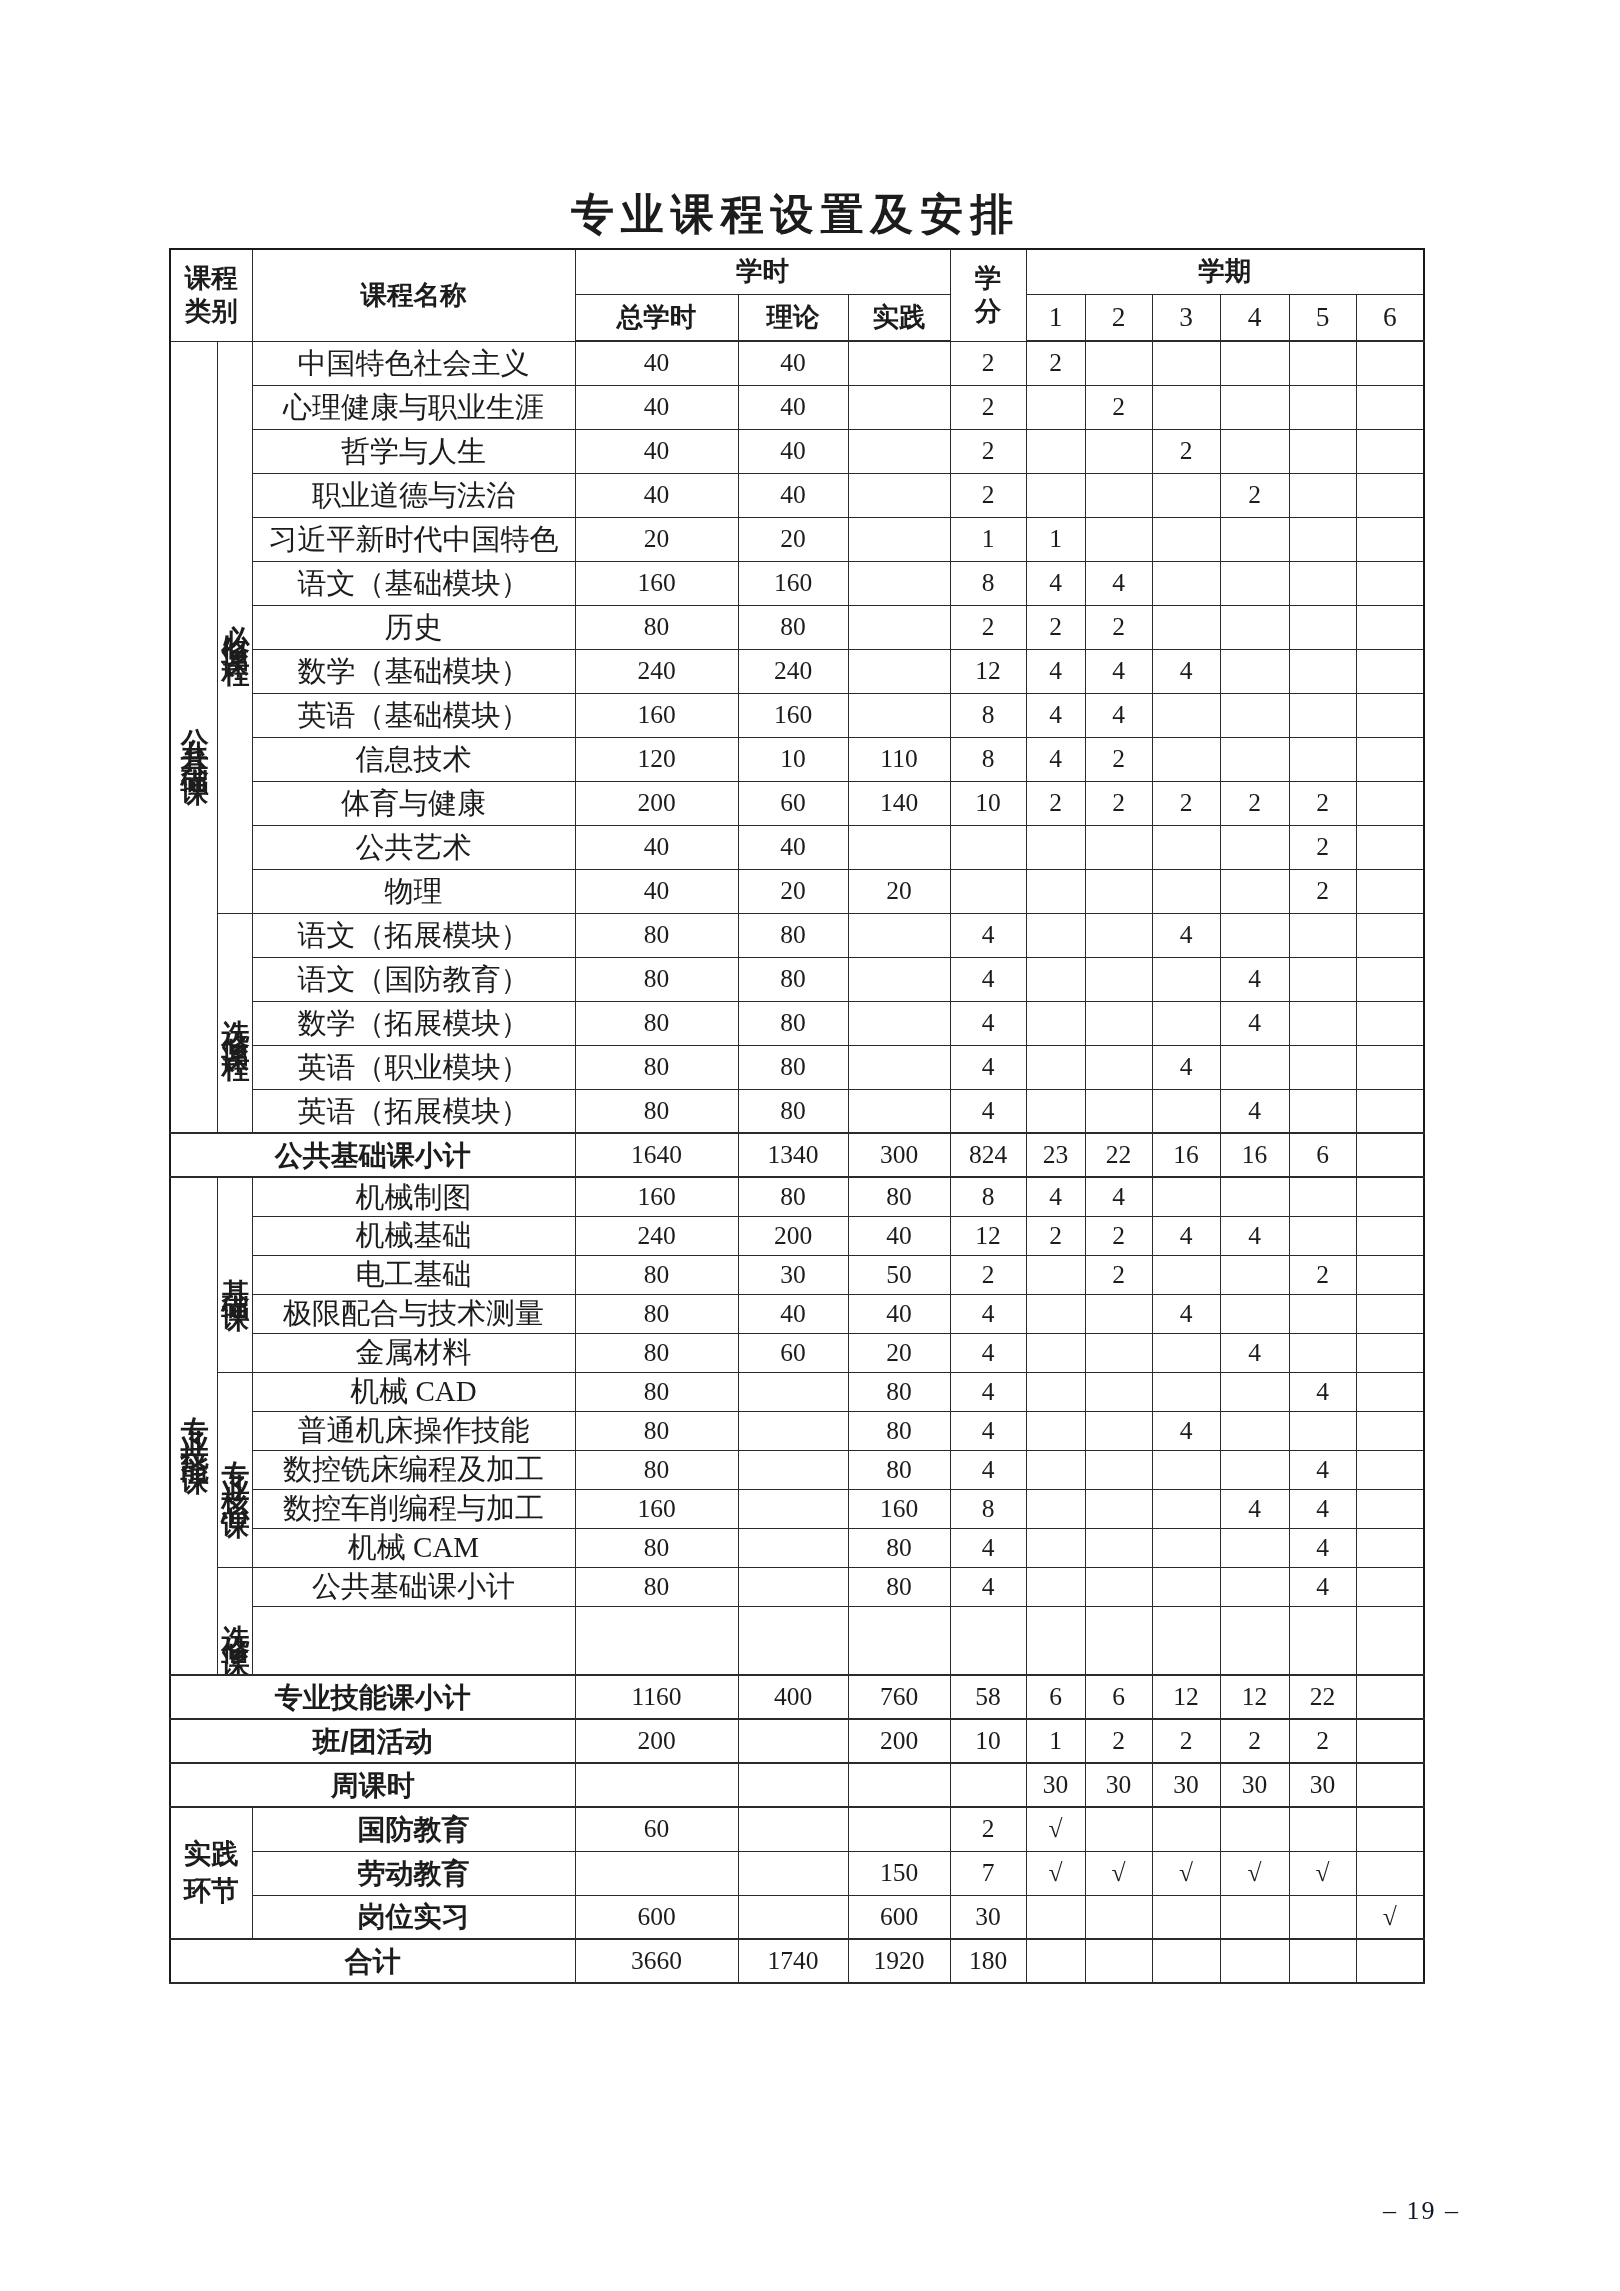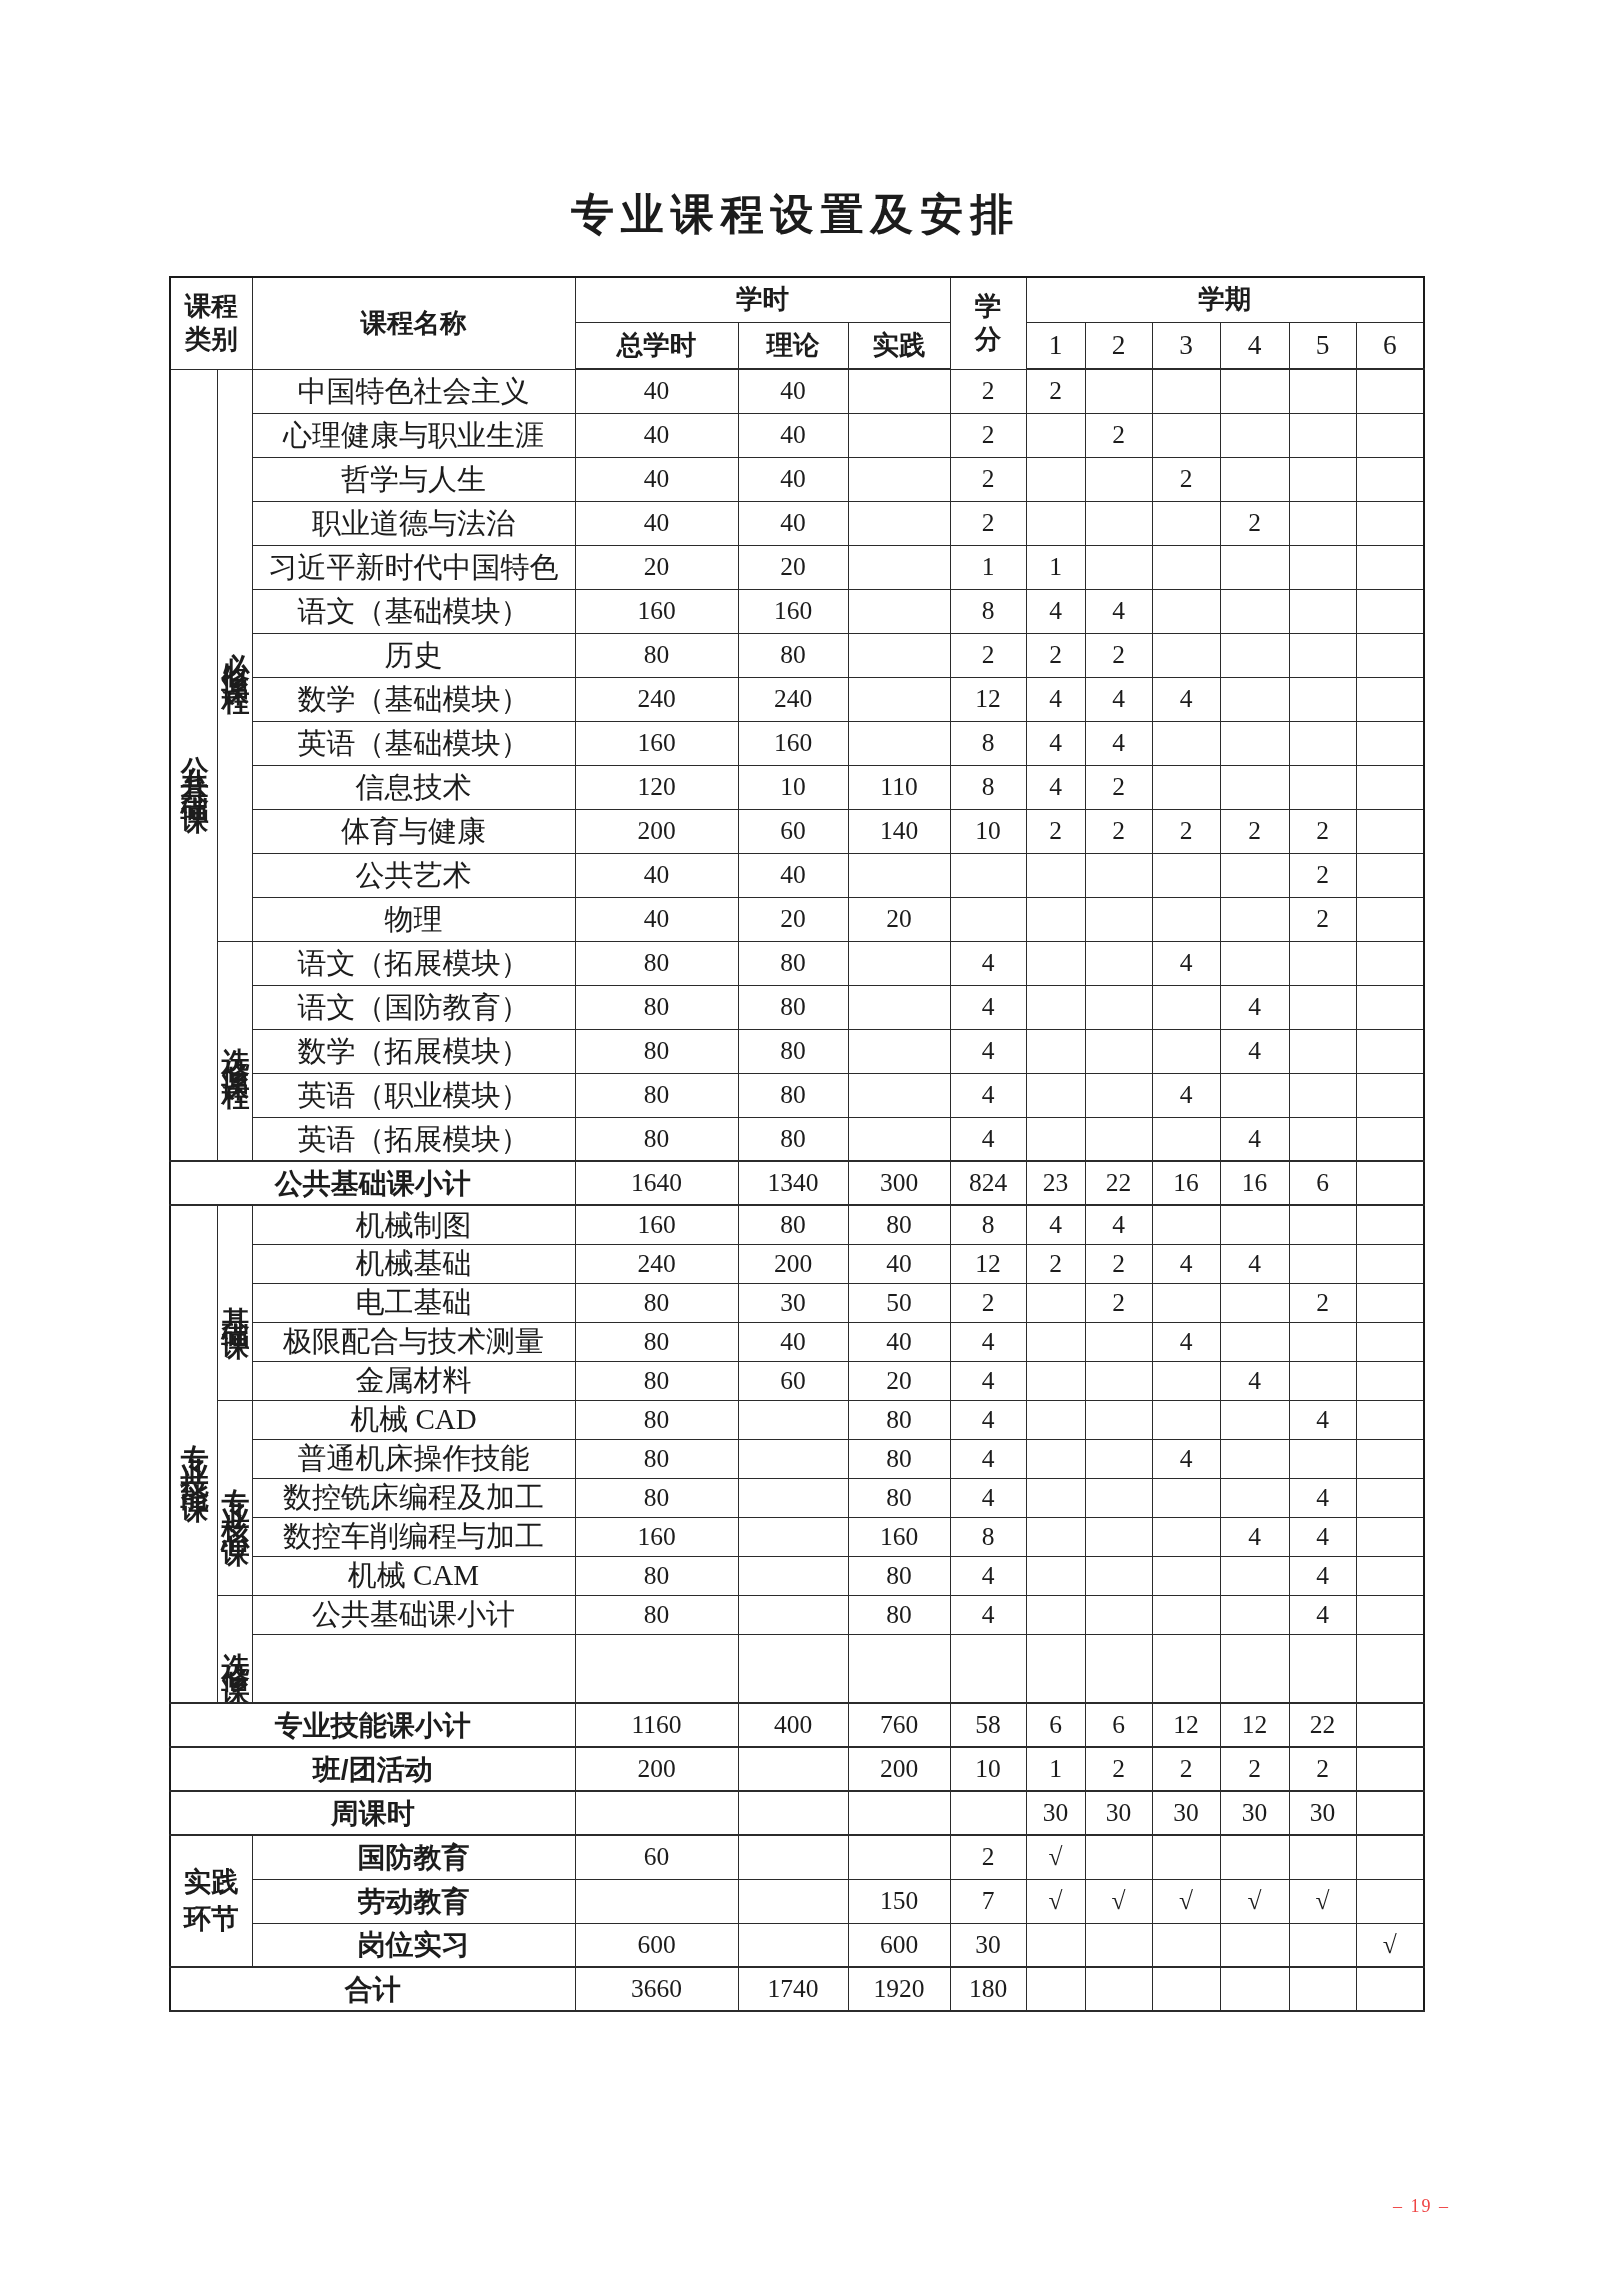--- a/index.html
+++ b/index.html
@@ -6,21 +6,21 @@
   body {
     width:1620px; height:2292px; background:#ffffff; position:relative;
     font-family:"Liberation Serif","DejaVu Serif",serif; color:#1c1c1c;
   }
   .title {
     position:absolute; left:169px; top:186px; width:1253px;
     text-align:center; font-size:43px; font-weight:700; letter-spacing:6.9px;
     font-family:"Liberation Serif","DejaVu Serif",serif;
   }
   table.curr {
-    position:absolute; left:169px; top:276px; width:1253px;
+    position:absolute; left:169px; top:248px; width:1253px;
     border-collapse:collapse; table-layout:fixed;
     border:2.9px solid #1a1a1a;
     padding-left:42px;
   }
   .curr th, .curr td {
     border:1.5px solid #2b2b2b; padding:0; text-align:center;
     vertical-align:middle; overflow:hidden; line-height:1.25;
   }
   thead th { font-family:"Liberation Sans","DejaVu Sans",sans-serif; font-weight:700; font-size:26.5px; }
   thead tr.hr1 { height:45px; }
@@ -41,21 +41,21 @@
   tbody tr:nth-child(n+20):nth-child(-n+30) { height:39px; }
   tbody tr:nth-child(31) { height:69px; }
 
   tr.r-summary td.name, tr.r-total td.name, tr.r-practice td.name {
     font-family:"Liberation Sans","DejaVu Sans",sans-serif; font-weight:700; font-size:28px;
   }
   tr.r-summary td, tr.r-total td { border-top-width:2.5px; border-bottom-width:2.5px; }
 
   .pageno {
     position:absolute; left:1358px; top:2196px; width:127px; text-align:center;
-    font-size:18px; color:#ef4444; letter-spacing:2px;
+    font-size:26px; color:#0f172a; letter-spacing:2px;
   }
 </style>
 </head>
 <body>
 
 <div class="title">专业课程设置及安排</div>
 
 <table class="curr">
   <colgroup>
     <col style="width:47px">

